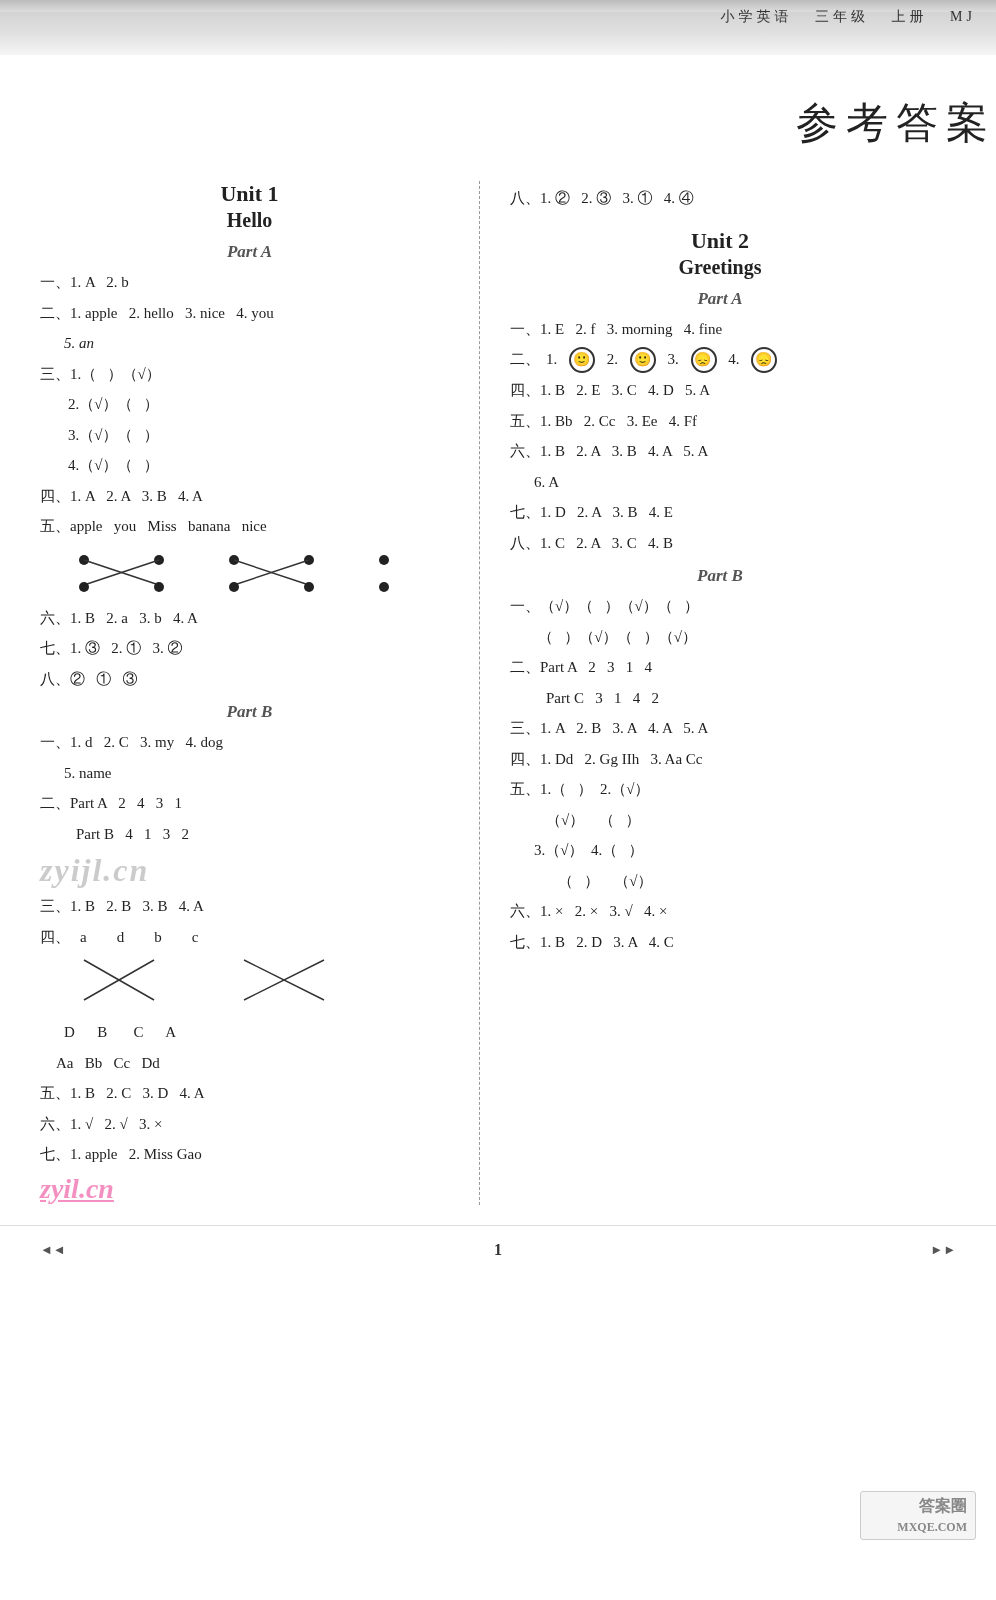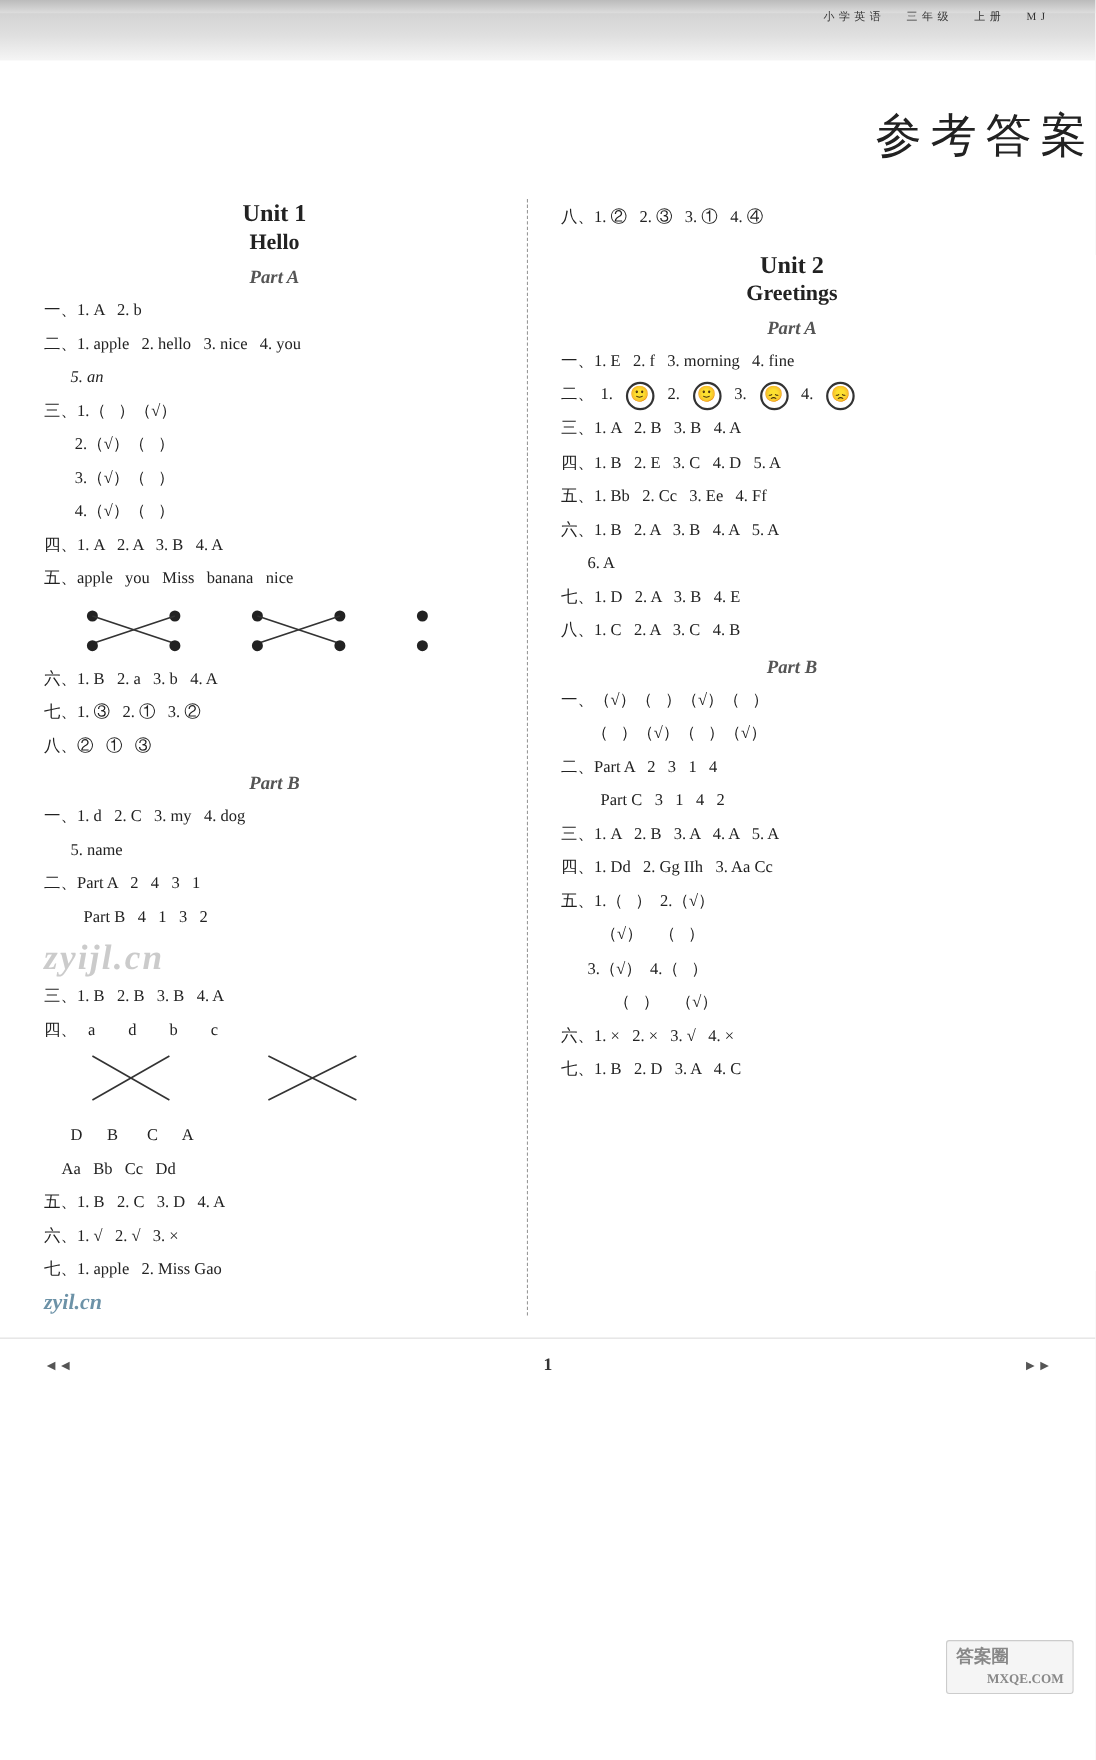--- a/index.html
+++ b/index.html
@@ -27,22 +27,22 @@
     .top-band::before {
       content: '';
       display: block;
       width: 100%;
       height: 12px;
       background: linear-gradient(180deg, #bbb 0%, #ddd 100%);
     }
     .header-info {
       position: absolute;
       top: 8px;
-      right: 42px;
-      font-size: 10px;
+      right: 20px;
+      font-size: 14px;
       color: #333;
       letter-spacing: 4px;
     }
     .main-title {
       text-align: right;
       font-size: 42px;
       font-weight: normal;
       color: #222;
       padding: 40px 0 30px 16px;
       letter-spacing: 8px;
@@ -273,21 +273,21 @@
       <div class="answer-line">
         <span class="label">五、</span>1. B &nbsp; 2. C &nbsp; 3. D &nbsp; 4. A
       </div>
       <div class="answer-line">
         <span class="label">六、</span>1. √ &nbsp; 2. √ &nbsp; 3. ×
       </div>
       <div class="answer-line">
         <span class="label">七、</span>1. apple &nbsp; 2. Miss Gao
       </div>
 
-      <div class="watermark" style="font-size:20px; color:#0c4a6e; opacity:0.6; margin-top:4px;">zyil.cn</div>
+      <div class="watermark" style="font-size:28px; color:#ec4899; opacity:0.6; margin-top:4px;text-decoration:underline;">zyil.cn</div>
     </div>
 
     <div class="right-col">
 
       <div class="answer-line" style="margin-bottom:16px;">
         <span class="label">八、</span>1. ② &nbsp; 2. ③ &nbsp; 3. ① &nbsp; 4. ④
       </div>
 
       <div class="unit-title">Unit 2</div>
       <div class="unit-subtitle">Greetings</div>
@@ -300,23 +300,20 @@
 
       <div class="answer-line face-row">
         <span class="label">二、</span>
         1.&nbsp;<span class="smiley">🙂</span>
         &nbsp;2.&nbsp;<span class="smiley">🙂</span>
         &nbsp;3.&nbsp;<span class="smiley">😞</span>
         &nbsp;4.&nbsp;<span class="smiley">😞</span>
       </div>
 
       <div class="answer-line">
-        <span class="label">三、</span>1. A &nbsp; 2. B &nbsp; 3. B &nbsp; 4. A
-      </div>
-      <div class="answer-line">
         <span class="label">四、</span>1. B &nbsp; 2. E &nbsp; 3. C &nbsp; 4. D &nbsp; 5. A
       </div>
       <div class="answer-line">
         <span class="label">五、</span>1. Bb &nbsp; 2. Cc &nbsp; 3. Ee &nbsp; 4. Ff
       </div>
       <div class="answer-line">
         <span class="label">六、</span>1. B &nbsp; 2. A &nbsp; 3. B &nbsp; 4. A &nbsp; 5. A
       </div>
       <div class="answer-line" style="margin-left:24px;">
         6. A
@@ -360,21 +357,21 @@
       <div class="answer-line" style="margin-left:48px;">
         （&nbsp;&nbsp;&nbsp;）&nbsp;&nbsp;&nbsp;&nbsp;（√）
       </div>
       <div class="answer-line">
         <span class="label">六、</span>1. × &nbsp; 2. × &nbsp; 3. √ &nbsp; 4. ×
       </div>
       <div class="answer-line">
         <span class="label">七、</span>1. B &nbsp; 2. D &nbsp; 3. A &nbsp; 4. C
       </div>
 
-      <div style="position:absolute; bottom:60px; right:20px; text-align:left;">
+      <div style="position:absolute; bottom:60px; right:20px; text-align:right;">
         <div style="font-size:16px; font-weight:bold; color:#888; background:#f5f5f5; border:1px solid #ccc; padding:4px 8px; border-radius:3px;">答案圈<br><span style="font-size:12px;margin-left:28px;">MXQE.COM</span></div>
       </div>
     </div>
   </div>
 
   <div class="footer-area">
     <div class="footer-nav">
       <span>◄◄</span>
     </div>
     <div class="page-num">1</div>

